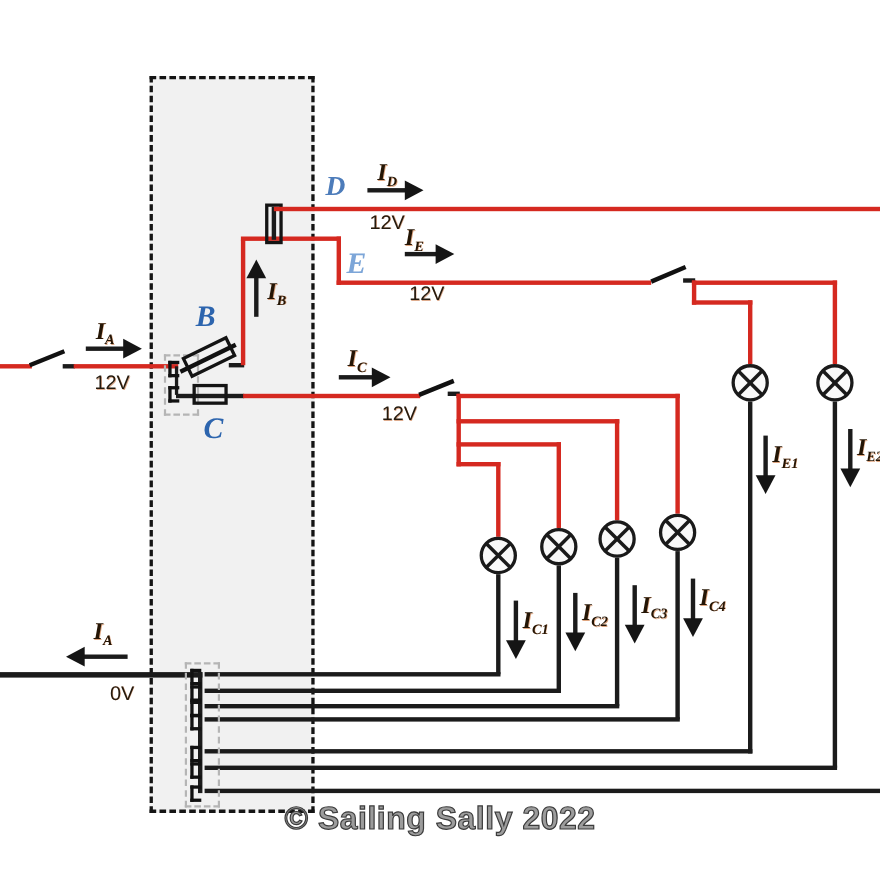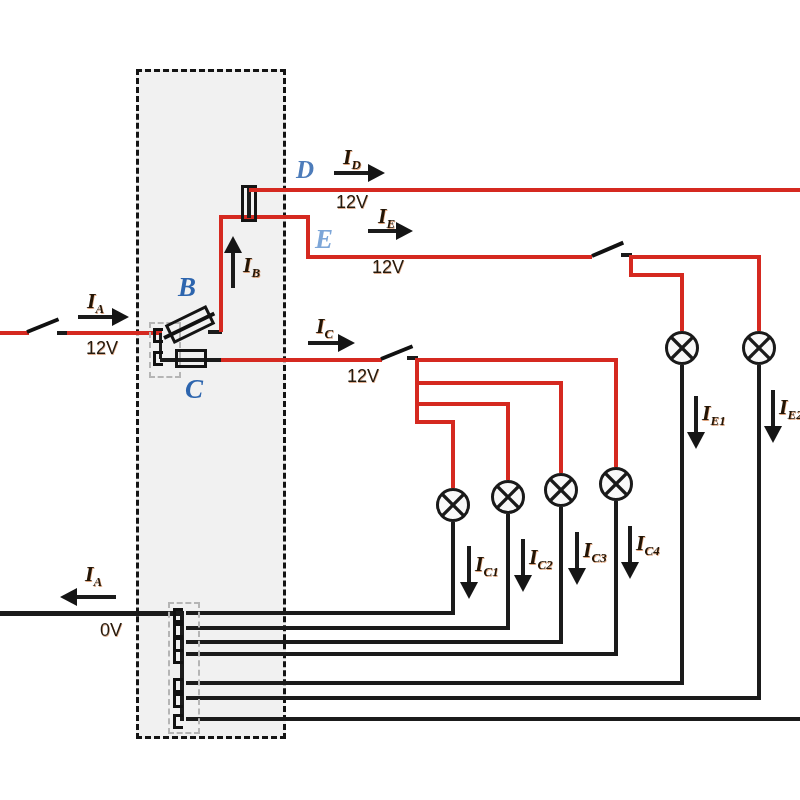--- a/index.html
+++ b/index.html
@@ -167,21 +167,21 @@
   <div class="tri tri-up" style="left:224px;top:236px"></div>
   <div class="cur" style="left:243px;top:252px"><span>I</span><span class="sub">B</span></div>
 
   <div class="w blk" style="left:334px;top:171px;width:44px;height:4px"></div>
   <div class="tri tri-right" style="left:368px;top:164px"></div>
   <div class="cur" style="left:343px;top:144px"><span>I</span><span class="sub">D</span></div>
   <div class="volt" style="left:336px;top:192px">12V</div>
 
   <div class="w blk" style="left:368px;top:229px;width:38px;height:4px"></div>
   <div class="tri tri-right" style="left:396px;top:222px"></div>
-  <div class="cur" style="left:378px;top:203px"><span>I</span><span class="sub">E</span></div>
+  <div class="cur" style="left:368px;top:203px"><span>I</span><span class="sub">E</span></div>
   <div class="volt" style="left:372px;top:257px">12V</div>
 
   <div class="w blk" style="left:308px;top:341px;width:40px;height:4px"></div>
   <div class="tri tri-right" style="left:338px;top:334px"></div>
   <div class="cur" style="left:316px;top:313px"><span>I</span><span class="sub">C</span></div>
   <div class="volt" style="left:347px;top:366px">12V</div>
 
   <div class="w blk" style="left:70px;top:595px;width:46px;height:4px"></div>
   <div class="tri tri-left" style="left:60px;top:588px"></div>
   <div class="cur" style="left:85px;top:561px"><span>I</span><span class="sub">A</span></div>
@@ -209,14 +209,15 @@
 
   <div class="w blk" style="left:771px;top:390px;width:4px;height:40px"></div>
   <div class="tri tri-down" style="left:764px;top:426px"></div>
   <div class="cur" style="left:779px;top:394px"><span>I</span><span class="sub">E2</span></div>
 
   <div class="node" style="left:178px;top:272px;color:#2d65ae">B</div>
   <div class="node" style="left:185px;top:374px;color:#2d65ae">C</div>
   <div class="node" style="left:296px;top:156px;color:#4d7cba;font-size:25px">D</div>
   <div class="node" style="left:315px;top:224px;color:#7da6d8">E</div>
 
+  <div id="watermark">© Sailing Sally 2022</div>
 
 </div>
 
 </body></html>

